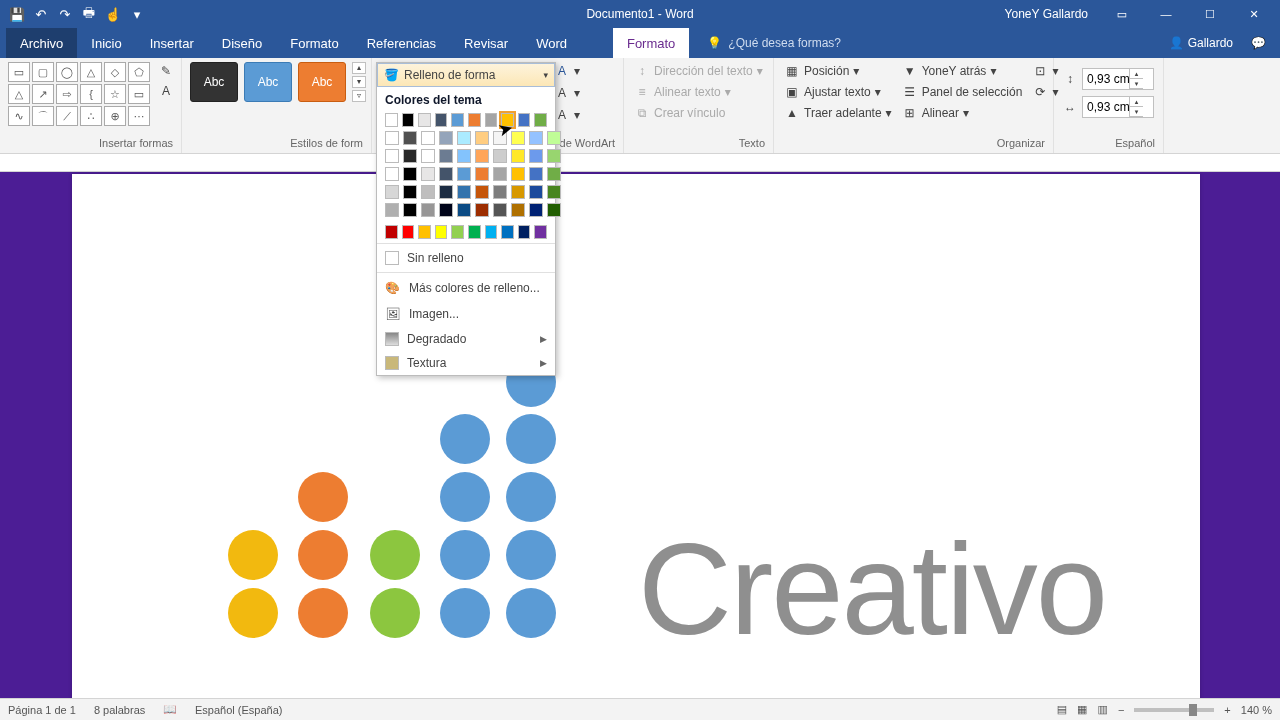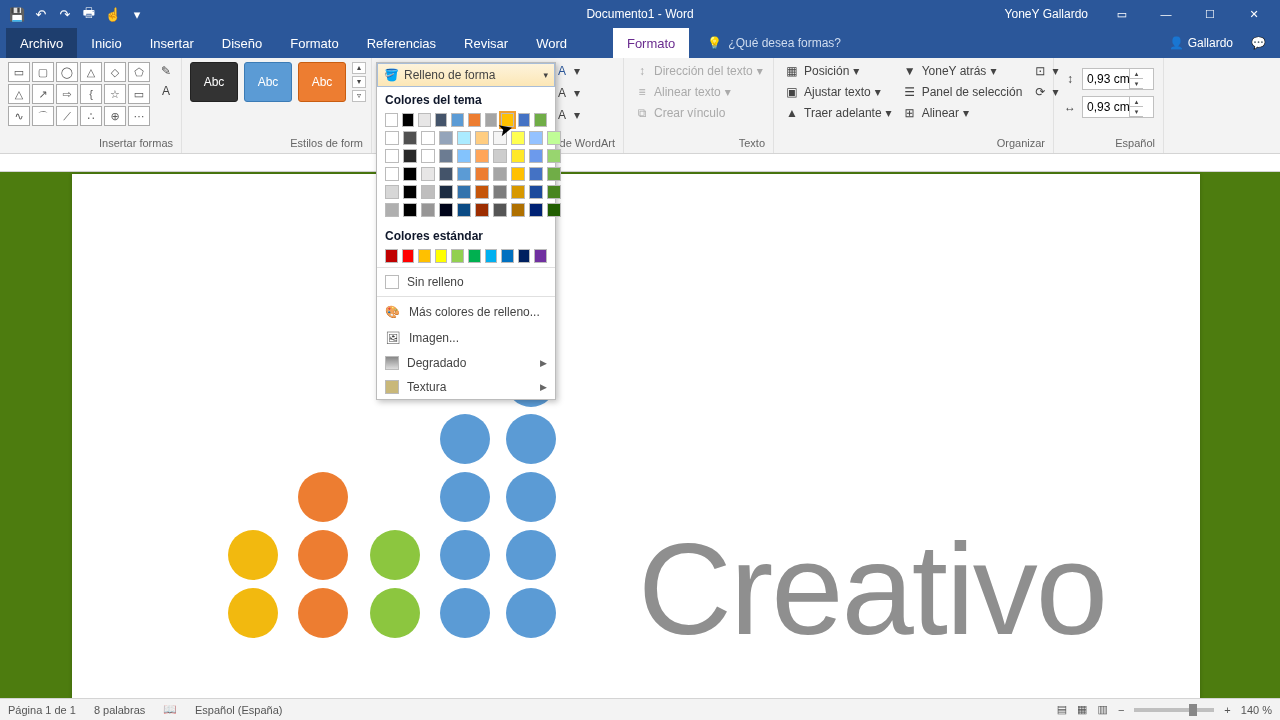--- a/index.html
+++ b/index.html
@@ -40,21 +40,21 @@
 .btn-row.disabled { color: #aaa; }
 .ico { width: 16px; height: 16px; display: inline-flex; align-items: center; justify-content: center; font-size: 12px; }
 
 .size-input { display:flex; align-items:center; border:1px solid #c0c0c0; background:#fff; height:22px; width:72px; }
 .size-input input { border:none; width:46px; font-size:12px; text-align:left; padding-left:4px; outline:none; }
 .size-input .sp { width:14px; display:flex; flex-direction:column; }
 .size-input .sp span{ height:10px; border-left:1px solid #c0c0c0; border-bottom:1px solid #c0c0c0; font-size:7px; text-align:center; line-height:9px;}
 
 .ruler { height: 18px; background: #fff; border-bottom: 1px solid #d4d4d4; position: relative; font-size: 9px; color: #666; }
 
-.doc-area { position: absolute; top: 172px; left: 0; right: 0; bottom: 22px; background: #4d7c0f; }
+.doc-area { position: absolute; top: 172px; left: 0; right: 0; bottom: 22px; background: #4c1d95; }
 .page { position: absolute; left: 72px; top: 2px; width: 1128px; height: 530px; background: #fff; box-shadow: 0 0 4px rgba(0,0,0,.2); }
 
 .circle { position: absolute; border-radius: 50%; }
 
 .creativo { position: absolute; left: 566px; top: 340px; font-size: 130px; color: #8f8f8f; letter-spacing: -2px; font-weight: 300; }
 
 .statusbar { position: absolute; bottom: 0; left: 0; right: 0; height: 22px; background: #f3f3f3; border-top: 1px solid #d4d4d4; display: flex; align-items: center; font-size: 11px; color: #555; padding: 0 8px; gap: 18px; }
 .statusbar .right { margin-left: auto; display: flex; align-items: center; gap: 10px; }
 
 
@@ -329,21 +329,20 @@
       <div class="csw" style="background: rgb(0, 0, 0);"></div>
       <div class="csw" style="background: rgb(151, 150, 150);"></div>
       <div class="csw" style="background: rgb(0, 4, 26);"></div>
       <div class="csw" style="background: rgb(11, 75, 133);"></div>
       <div class="csw" style="background: rgb(157, 45, 0);"></div>
       <div class="csw" style="background: rgb(85, 85, 85);"></div>
       <div class="csw" style="background: rgb(175, 112, 0);"></div>
       <div class="csw" style="background: rgb(0, 34, 116);"></div>
       <div class="csw" style="background: rgb(32, 93, 0);"></div>
     </div>
-  <div class="dd-head">Colores estándar</div>
   <div class="color-row" id="std-row">
       <div class="csw" style="background: rgb(192, 0, 0);"></div>
       <div class="csw" style="background: rgb(255, 0, 0);"></div>
       <div class="csw" style="background: rgb(255, 192, 0);"></div>
       <div class="csw" style="background: rgb(255, 255, 0);"></div>
       <div class="csw" style="background: rgb(146, 208, 80);"></div>
       <div class="csw" style="background: rgb(0, 176, 80);"></div>
       <div class="csw" style="background: rgb(0, 176, 240);"></div>
       <div class="csw" style="background: rgb(0, 112, 192);"></div>
       <div class="csw" style="background: rgb(0, 32, 96);"></div>

